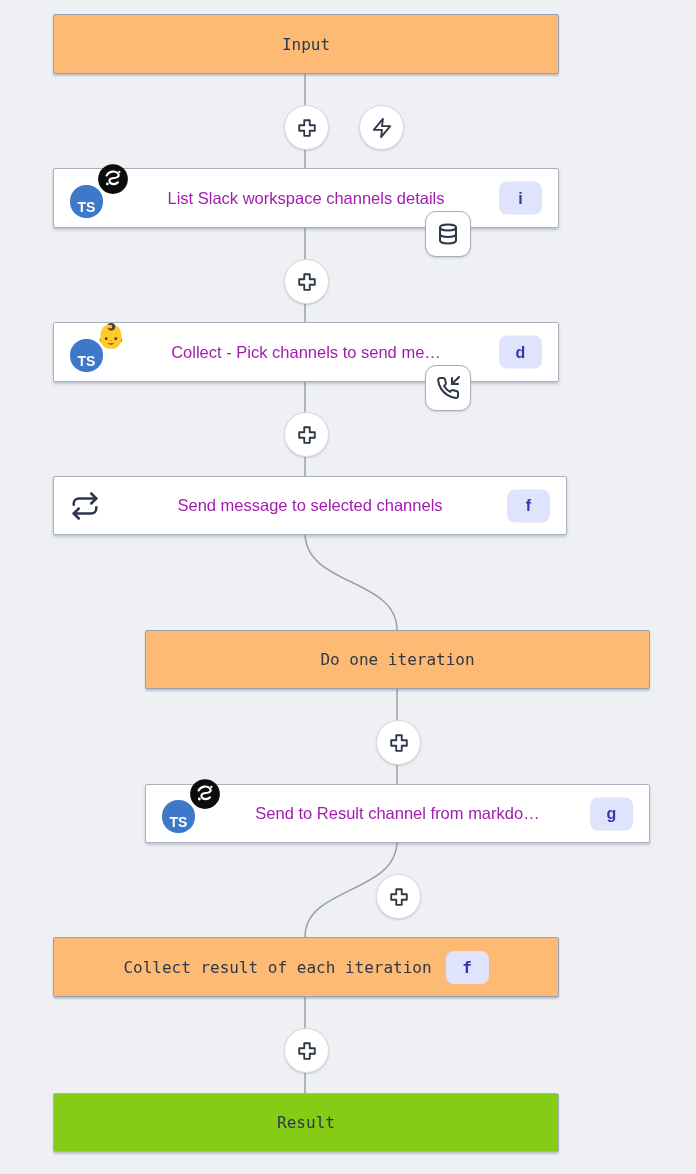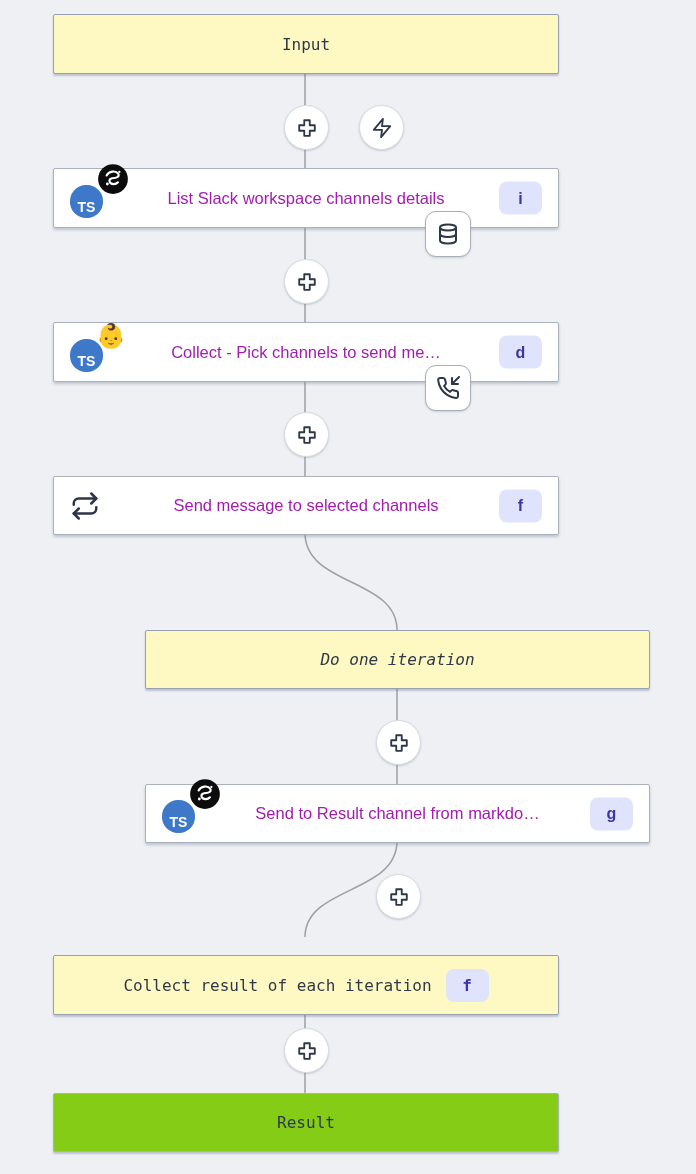--- a/index.html
+++ b/index.html
@@ -9,21 +9,21 @@
     font-family:"Liberation Sans", sans-serif;
     position:relative;
     overflow:hidden;
   }
   .canvas{position:absolute;inset:0;}
   svg.connectors{position:absolute;left:0;top:0;z-index:0;}
 
   
   .hdr{
     position:absolute;
-    background:#fef9c3;
+    background:#fdba74;
     border:1px solid #98a1b3;
     border-radius:2px;
     box-shadow:0 2px 2px rgba(100,110,130,.35);
     display:flex;align-items:center;justify-content:center;
     font-family:"DejaVu Sans Mono","Liberation Mono",monospace;
     font-size:16px;color:#2e3947;
     z-index:2;
   }
   
   .node{
@@ -157,32 +157,32 @@
       <path class="stroke-ic" d="M22 16.92v3a2 2 0 0 1-2.18 2 19.79 19.79 0 0 1-8.63-3.07 19.5 19.5 0 0 1-6-6 19.79 19.79 0 0 1-3.07-8.67A2 2 0 0 1 4.11 2h3a2 2 0 0 1 2 1.72 12.84 12.84 0 0 0 .7 2.81 2 2 0 0 1-.45 2.11L8.09 9.91a16 16 0 0 0 6 6l1.27-1.27a2 2 0 0 1 2.11-.45 12.84 12.84 0 0 0 2.81.7A2 2 0 0 1 22 16.92z"></path>
     </svg>
   </div>
 
   <div class="circle-btn" style="left:284px;top:412px;">
     <svg width="22" height="22" viewBox="0 0 24 24">
       <path d="M9 3.5h6V9h5.5v6H15v5.5H9V15H3.5V9H9Z" fill="#fff" stroke="#2d3748" stroke-width="2" stroke-linejoin="round"></path>
     </svg>
   </div>
 
-  <div class="node" style="left:53px;top:476px;width:504px;height:57px;">
+  <div class="node" style="left:53px;top:476px;width:504px;height:57px;padding-left:8px;">
     <svg class="plain-icon" viewBox="0 0 24 24">
       <path class="stroke-ic" d="m17 2 4 4-4 4"></path>
       <path class="stroke-ic" d="M3 11v-1a4 4 0 0 1 4-4h14"></path>
       <path class="stroke-ic" d="m7 22-4-4 4-4"></path>
       <path class="stroke-ic" d="M21 13v1a4 4 0 0 1-4 4H3"></path>
     </svg>
     <div class="label">Send message to selected channels</div>
     <div class="badge">f</div>
   </div>
 
-  <div class="hdr" style="left:145px;top:630px;width:503px;height:57px;font-style:italic;">
+  <div class="hdr" style="left:145px;top:630px;width:503px;height:57px;">
     <span>Do one iteration</span>
   </div>
 
   <div class="circle-btn" style="left:376px;top:720px;">
     <svg width="22" height="22" viewBox="0 0 24 24">
       <path d="M9 3.5h6V9h5.5v6H15v5.5H9V15H3.5V9H9Z" fill="#fff" stroke="#2d3748" stroke-width="2" stroke-linejoin="round"></path>
     </svg>
   </div>
 
   <div class="node" style="left:145px;top:784px;width:503px;height:57px;">
@@ -198,21 +198,21 @@
     <div class="label">Send to Result channel from markdo…</div>
     <div class="badge">g</div>
   </div>
 
   <div class="circle-btn" style="left:376px;top:874px;">
     <svg width="22" height="22" viewBox="0 0 24 24">
       <path d="M9 3.5h6V9h5.5v6H15v5.5H9V15H3.5V9H9Z" fill="#fff" stroke="#2d3748" stroke-width="2" stroke-linejoin="round"></path>
     </svg>
   </div>
 
-  <div class="hdr" style="left:53px;top:937px;width:504px;height:58px;margin-top:18px;">
+  <div class="hdr" style="left:53px;top:937px;width:504px;height:58px;">
     <span>Collect result of each iteration</span>
     <span class="badge inline">f</span>
   </div>
 
   <div class="circle-btn" style="left:284px;top:1028px;">
     <svg width="22" height="22" viewBox="0 0 24 24">
       <path d="M9 3.5h6V9h5.5v6H15v5.5H9V15H3.5V9H9Z" fill="#fff" stroke="#2d3748" stroke-width="2" stroke-linejoin="round"></path>
     </svg>
   </div>
 

